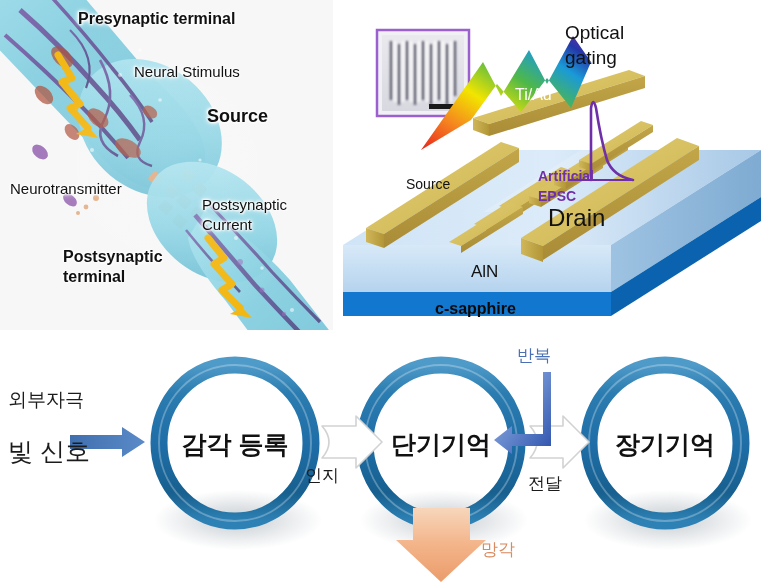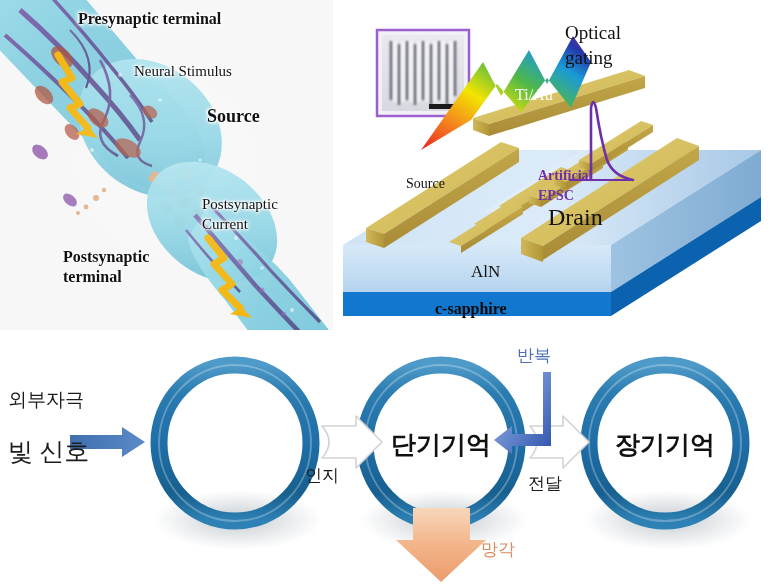--- a/index.html
+++ b/index.html
@@ -3,21 +3,21 @@
 <meta charset="utf-8">
 <title>Neuromorphic Optoelectronic Synapse Figure</title>
 <style>
   html,body{margin:0;padding:0;}
   body{
     width:773px;height:588px;
     background:#ffffff;
     font-family:"Liberation Sans","DejaVu Sans",sans-serif;
     overflow:hidden;position:relative;
   }
-  .figure{position:relative;width:757px;height:588px;background:#1d4ed8;font-family:Liberation Serif, serif;}
+  .figure{position:relative;width:757px;height:588px;background:#1d4ed8;}
 
   
   .panel-neuron{
     position:absolute;left:0;top:0;width:333px;height:330px;
     background:#f7f7f7;overflow:hidden;
   }
   .neuron-art{position:absolute;left:0;top:0;width:333px;height:330px;}
   .neuron-label{
     position:absolute;color:#111;white-space:nowrap;
     text-shadow:0 0 3px #fff,0 0 5px #fff,0 0 7px #fff,1px 1px 2px #fff,-1px -1px 2px #fff;
@@ -182,20 +182,21 @@
           <path d="M 235 300 L 252 318 L 230 314 L 244 306 Z" fill="#f2b713"></path>
         </g>
 
         <rect x="0" y="0" width="333" height="330" fill="url(#glow1)" opacity="0.25"></rect>
       </g>
     </svg>
 
     <div class="neuron-label nl-pre">Presynaptic terminal</div>
     <div class="neuron-label nl-stim">Neural Stimulus</div>
     <div class="neuron-label nl-syn">Source</div>
+    <div class="neuron-label nl-ntr">Neurotransmitter</div>
     <div class="neuron-label nl-psc1">Postsynaptic</div>
     <div class="neuron-label nl-psc2">Current</div>
     <div class="neuron-label nl-post1">Postsynaptic</div>
     <div class="neuron-label nl-post2">terminal</div>
   </div>
 
   <div class="panel-device">
     <svg class="device-art" viewBox="0 0 440 330">
       <defs>
         <linearGradient id="alnTop" x1="0" y1="0" x2="1" y2="0">
@@ -424,20 +425,21 @@
 
       <g>
         <path d="M 543 42 L 543 104 L 512 104 L 512 96 L 494 110 L 512 124 L 512 116 L 551 116 L 551 42 Z" fill="url(#repeatGrad)"></path>
       </g>
 
       <g>
         <polygon points="413,178 470,178 470,210 486,210 441,252 396,210 413,210" fill="url(#forgetGrad)"></polygon>
       </g>
     </svg>
 
+    <div class="ring-text rt-1">감각 등록</div>
     <div class="ring-text rt-2">단기기억</div>
     <div class="ring-text rt-3">장기기억</div>
 
     <div class="flow-label fl-ext">외부자극</div>
     <div class="flow-label fl-light">빛 신호</div>
     <div class="flow-label fl-cog">인지</div>
     <div class="flow-label fl-trans">전달</div>
     <div class="flow-label fl-rep">반복</div>
     <div class="flow-label fl-forget">망각</div>
   </div>

